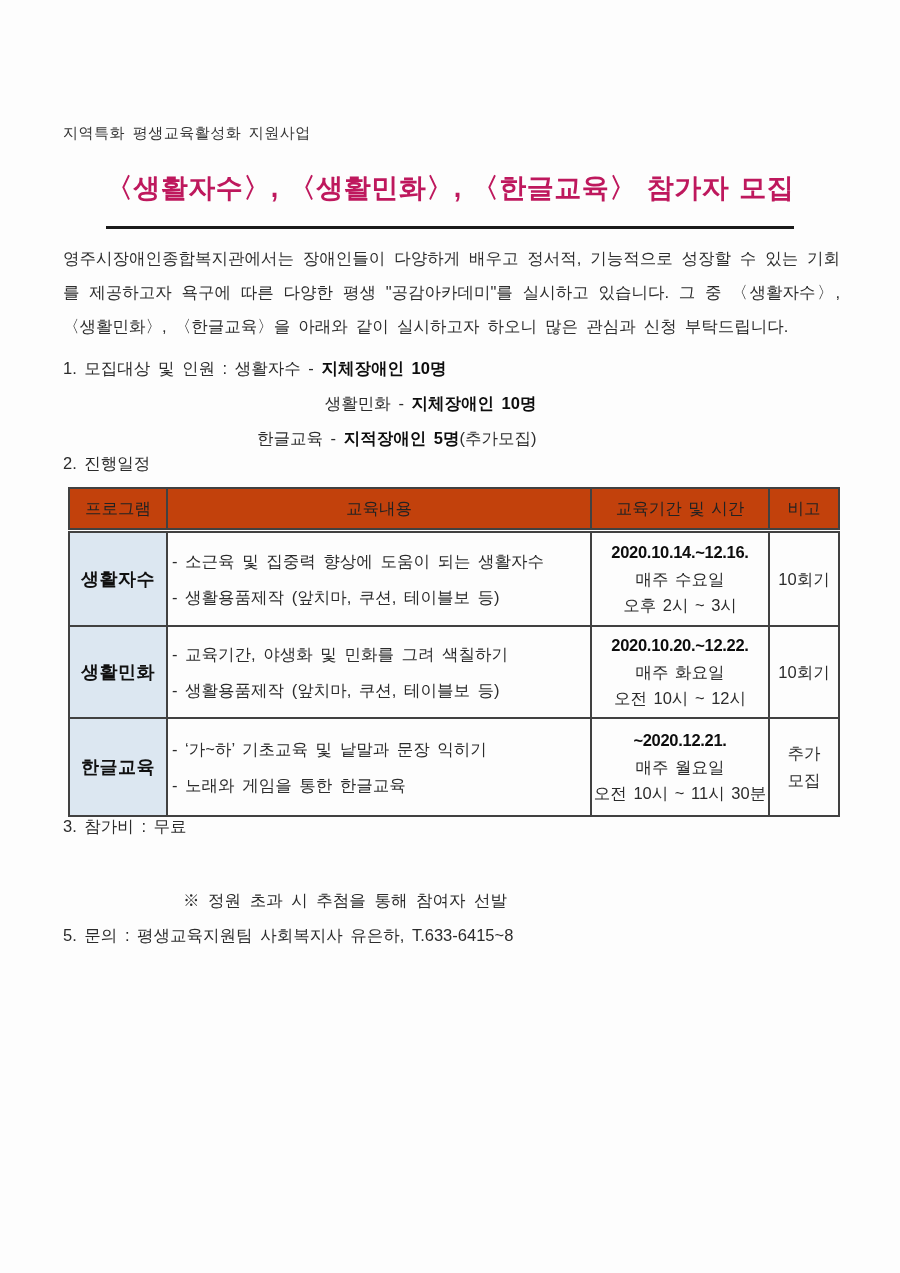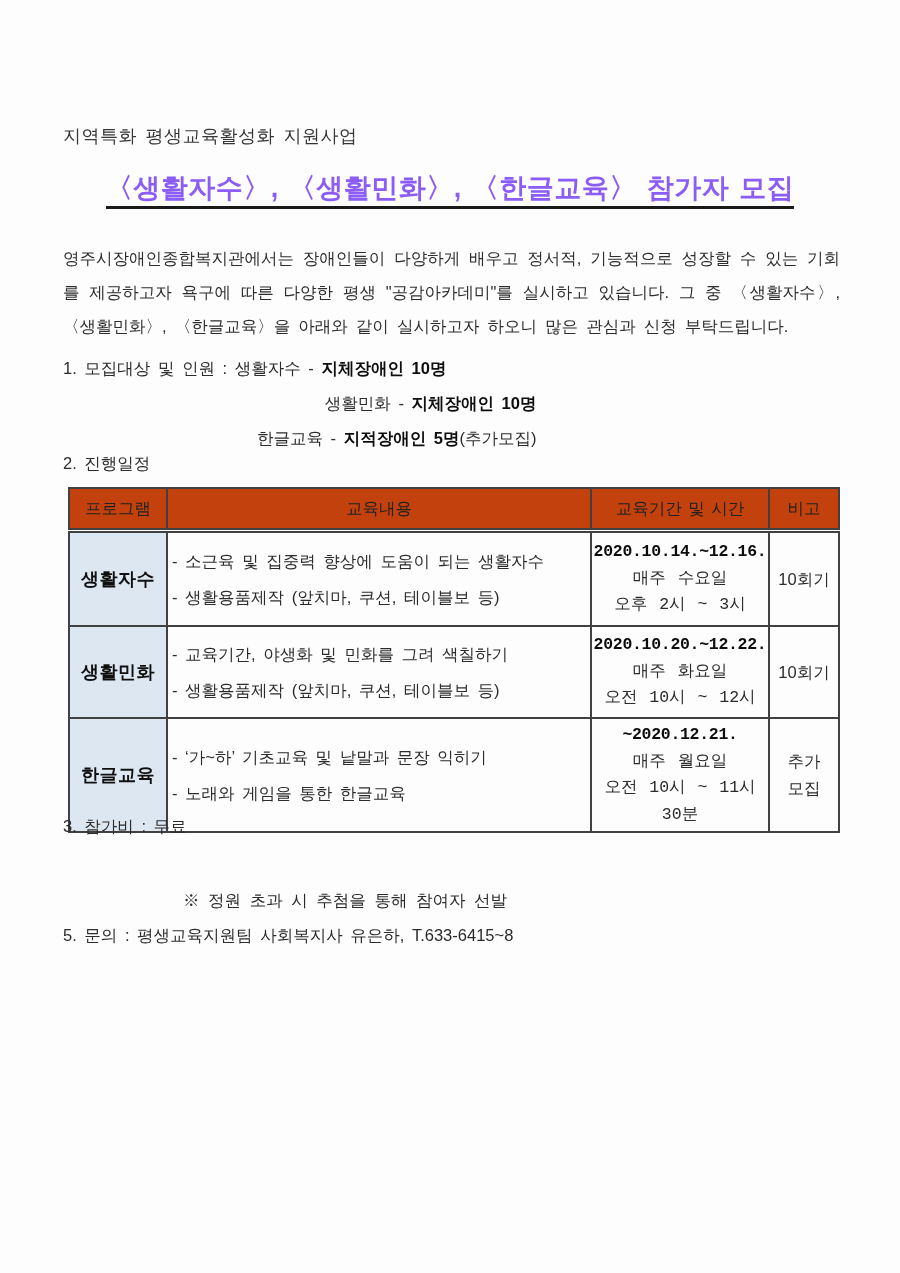--- a/index.html
+++ b/index.html
@@ -2,27 +2,27 @@
 <html><head>
 <meta charset="utf-8">
 <style>
   html,body { margin:0; padding:0; background:#ffffff; }
   .page {
     position:relative; width:900px; height:1273px; background:#fdfdfd;
     font-family:"Liberation Sans", sans-serif; color:#2b2b2b; overflow:hidden;
   }
   .program-label {
     position:absolute; left:63px; top:124px;
-    font-size:18px; letter-spacing:0.5px; color:#353535; word-spacing:3px;
+    font-size:15px; letter-spacing:0.5px; color:#353535; word-spacing:3px;
   }
   .title-wrap { position:absolute; left:0; top:170px; width:100%; text-align:center; }
   .title {
-    display:inline-block; font-size:27px; font-weight:700; color:#8b5cf6;
+    display:inline-block; font-size:27px; font-weight:700; color:#be185d;
     letter-spacing:0.5px; word-spacing:2px;
-    border-bottom:3px solid #1a1a1a; padding-bottom:0;
+    border-bottom:3px solid #1a1a1a; padding-bottom:20px;
   }
   .intro {
     position:absolute; left:63px; top:241px; width:777px;
     font-size:16.5px; line-height:34px; text-align:justify;
     color:#2d2d2d; word-spacing:3.5px;
   }
   .recruit { position:absolute; left:63px; top:351px; font-size:16.5px; line-height:35px; word-spacing:3px; }
   .recruit .indent { padding-left:194px;text-align:right; }
   .recruit b, .bold-seg { font-weight:700; color:#0d0d0d; }
   .schedule-heading { position:absolute; left:63px; top:453px; font-size:16.5px; word-spacing:3px;text-align:right; }
@@ -35,21 +35,21 @@
   .schedule th, .schedule td { border:2px solid #414141; overflow:hidden; }
   .schedule th {
     background:#c2410c; font-weight:400; height:37px;
     border-bottom:5px double #414141; color:#222; word-spacing:2px;
   }
   td.program-cell {
     background:#dce7f1; font-weight:700; font-size:18px;
     text-align:center; color:#101010; letter-spacing:0.5px;
   }
   td.content-cell { padding:4px 4px; line-height:36px; word-spacing:3px;margin-left:15px; }
-  td.period-cell { text-align:center; line-height:26.5px; padding:3px 0; word-spacing:2px;font-family:Liberation Mono, monospace; }
+  td.period-cell { text-align:center; line-height:26.5px; padding:3px 0; word-spacing:2px; }
   td.period-cell .pb { font-weight:700; color:#0d0d0d; letter-spacing:-0.3px; }
   td.note-cell { text-align:center; line-height:27px; word-spacing:2px; }
   tr.r1 td { height:84px; }
   tr.r2 td { height:82px; }
   tr.r3 td { height:88px; }
 
   .fee-line     { position:absolute; left:63px; top:816px; font-size:16.5px; word-spacing:3px; }
   .apply-line   { position:absolute; left:63px; top:853px; font-size:16.5px; word-spacing:3px; }
   .apply-note   { position:absolute; left:183px; top:890px; font-size:16.5px; word-spacing:4px; }
   .contact-line { position:absolute; left:63px; top:925px; font-size:16.5px; word-spacing:3px; }

